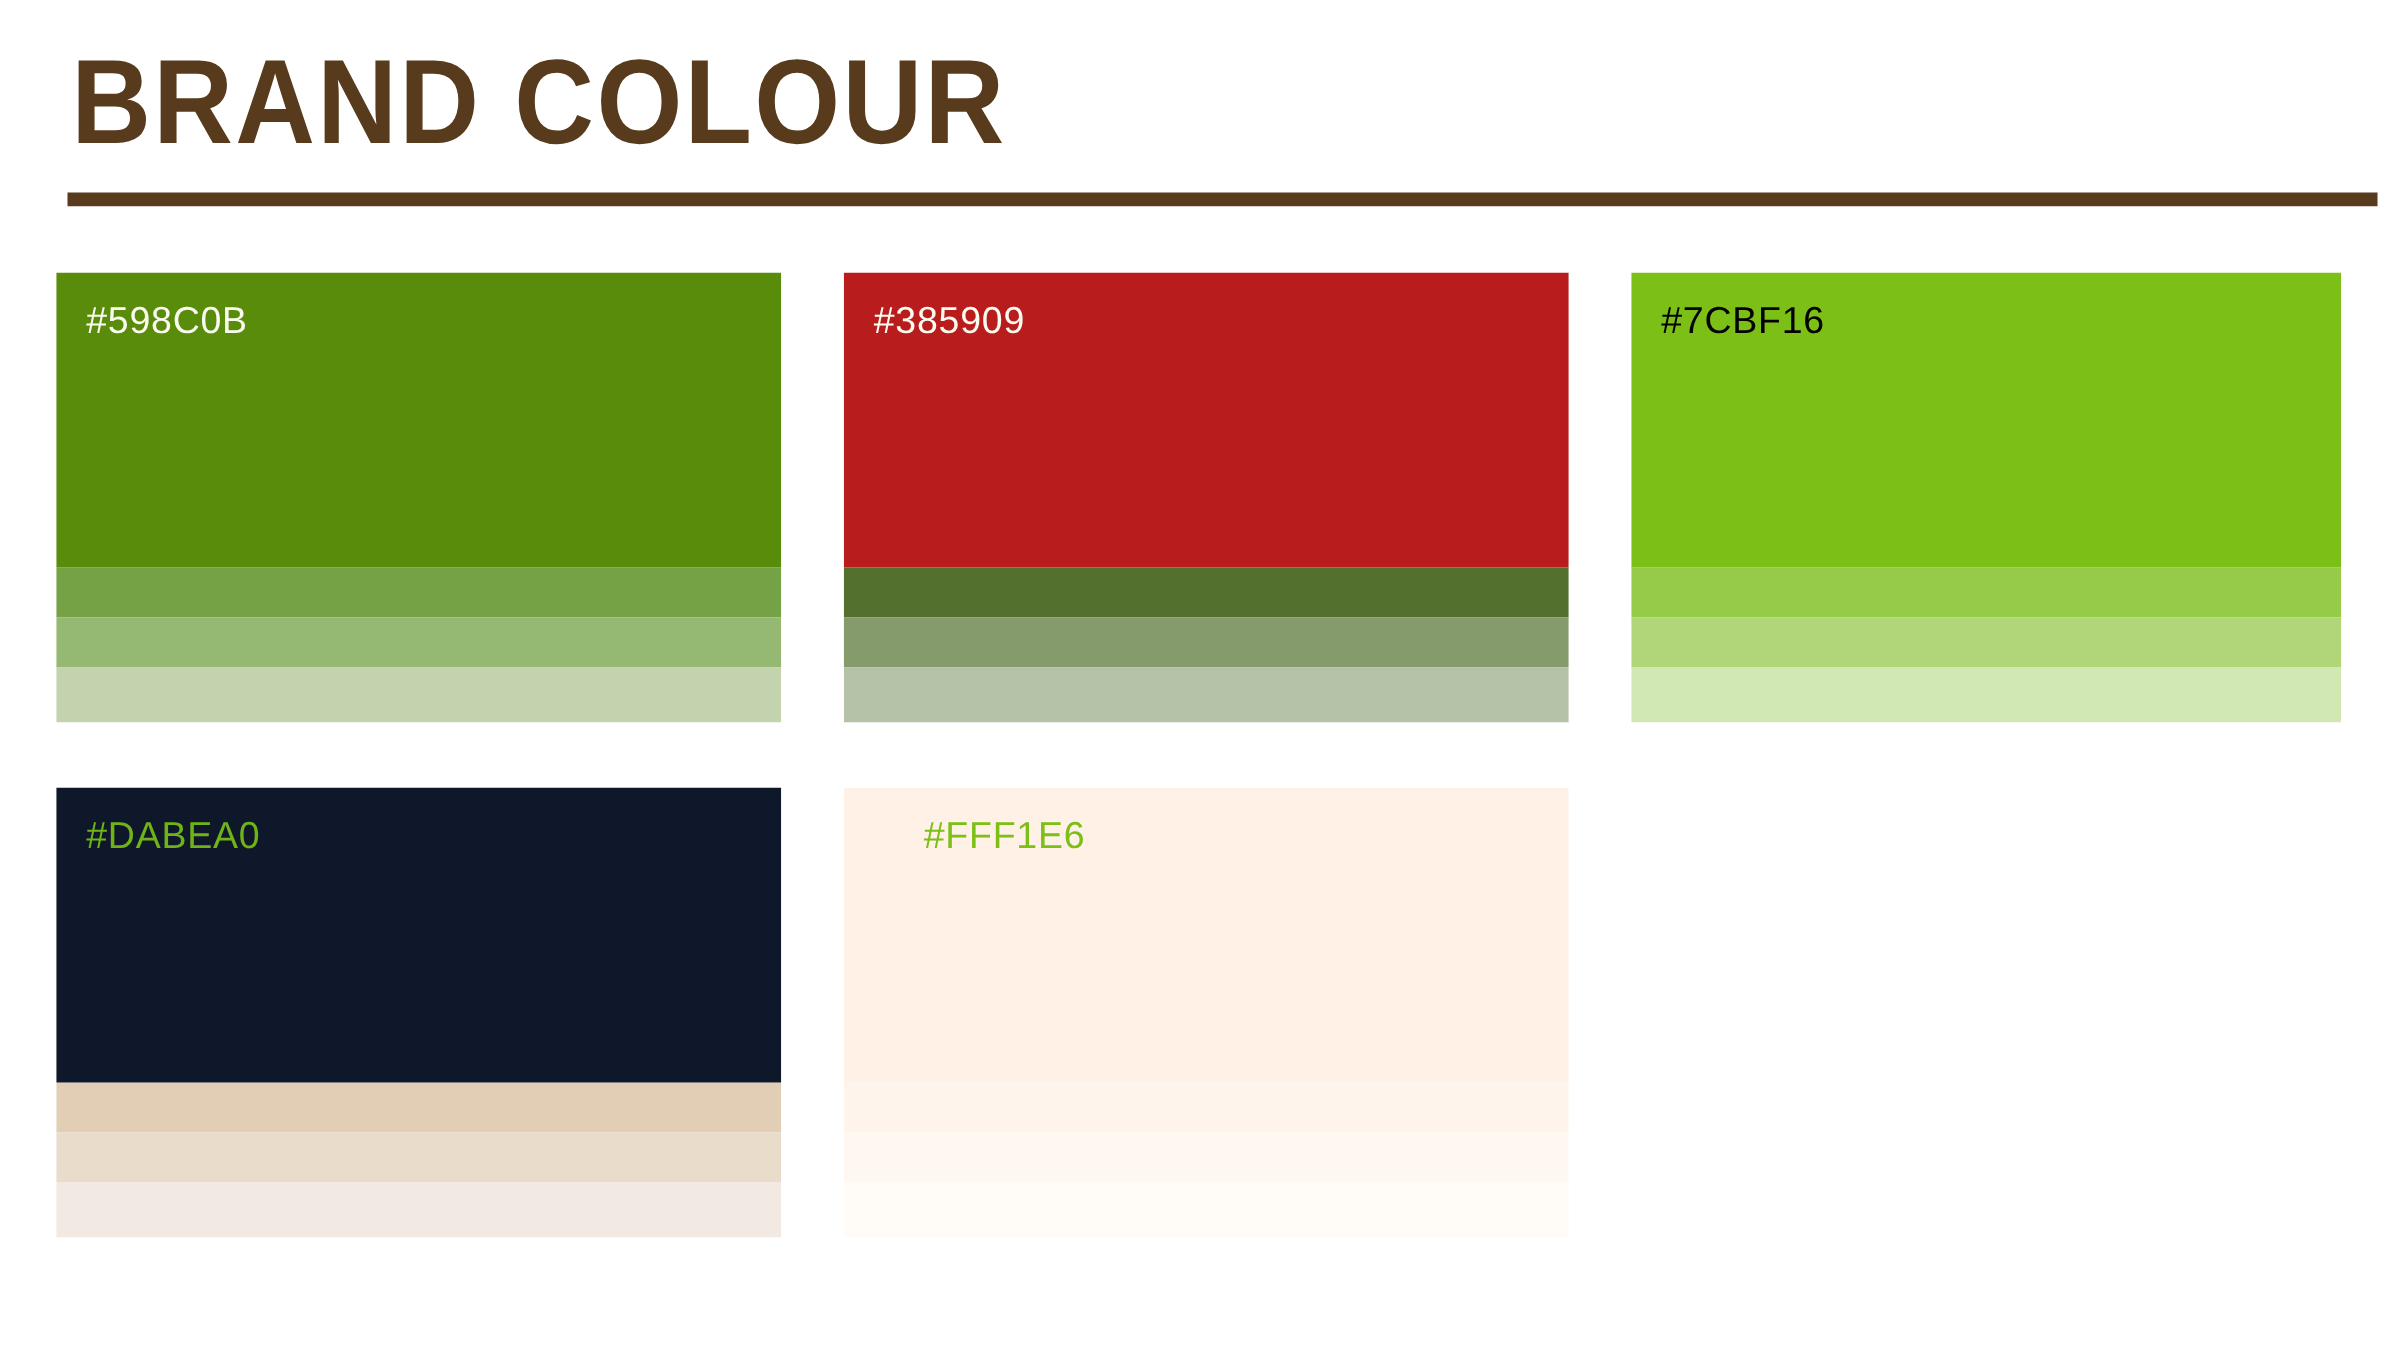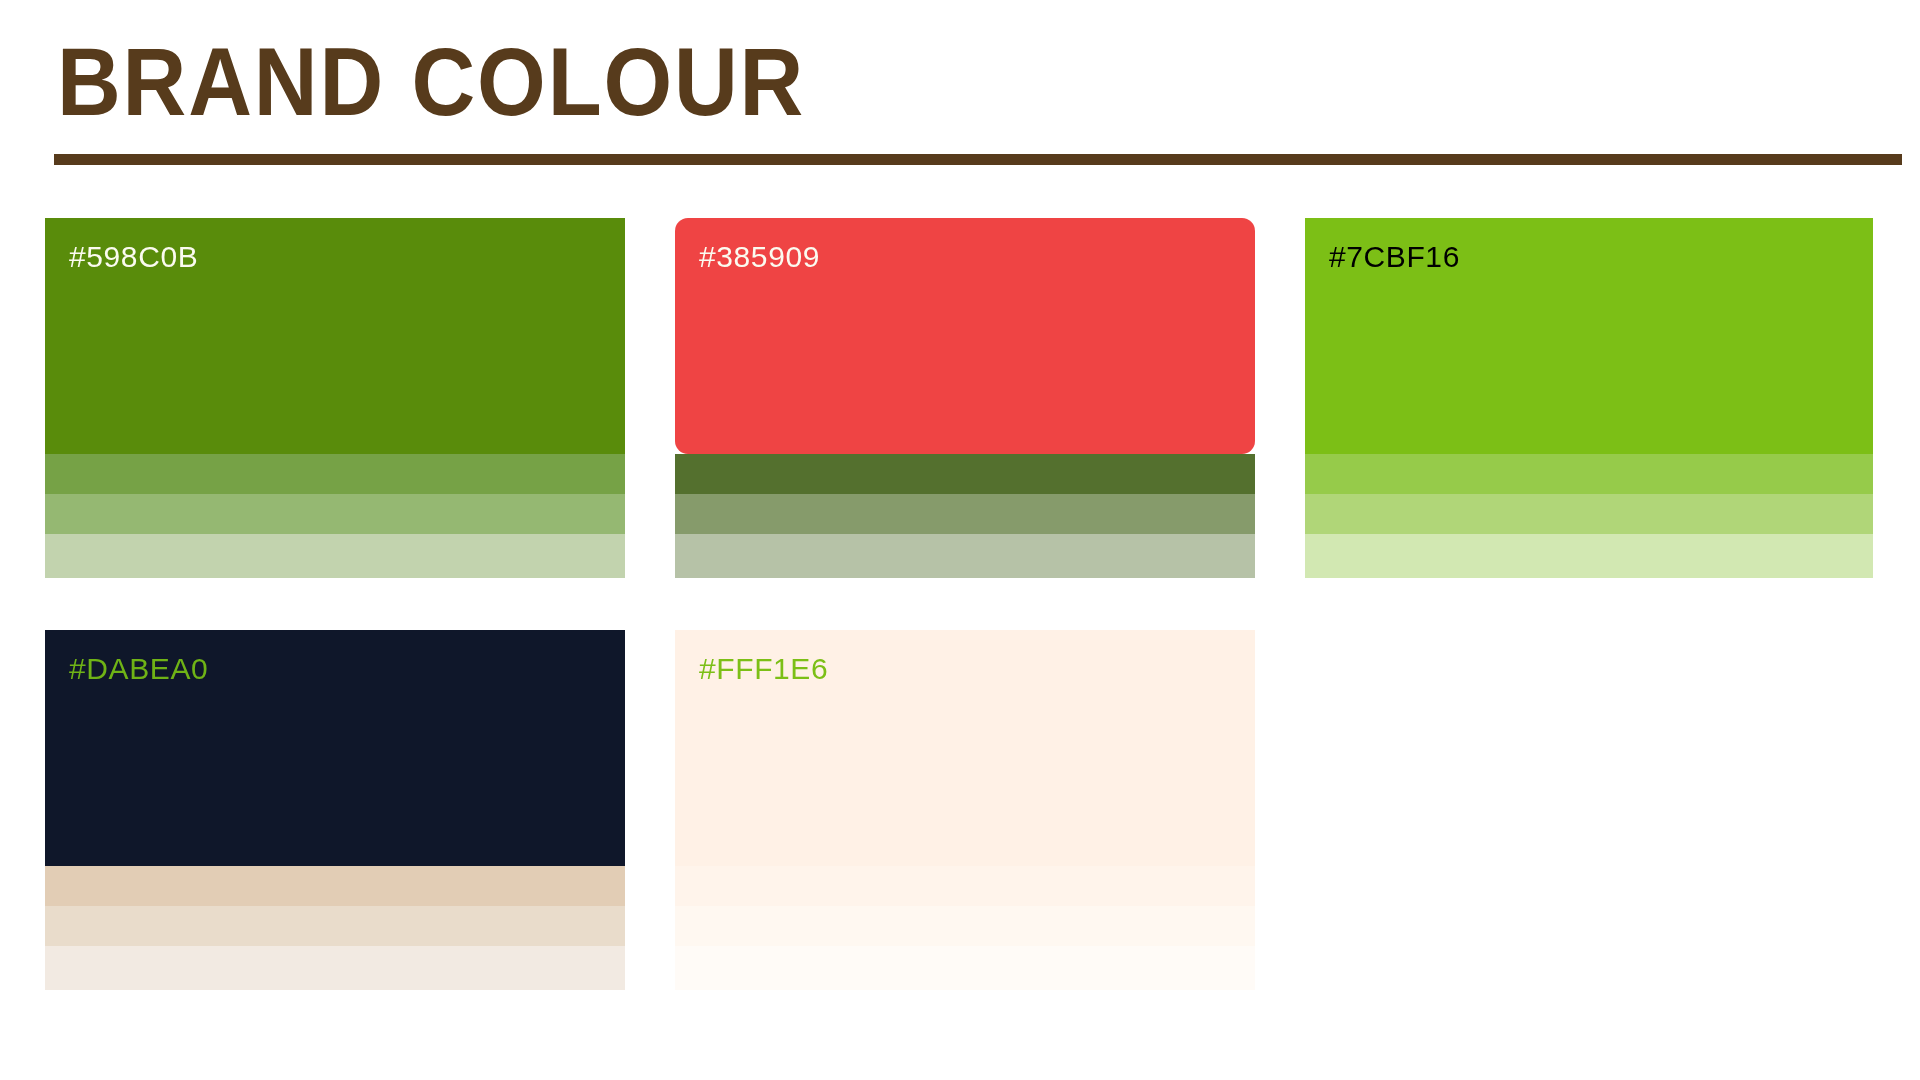--- a/index.html
+++ b/index.html
@@ -103,21 +103,21 @@
   <div class="swatch">
     <div class="swatch-main" style="background: rgb(89, 140, 11);">
       <span class="swatch-label" style="color: rgb(251, 251, 240);">#598C0B</span>
     </div>
     <div class="tint tint-1" style="background: rgb(118, 162, 70);"></div>
     <div class="tint tint-2" style="background: rgb(149, 184, 114);"></div>
     <div class="tint tint-3" style="background: rgb(194, 211, 174);"></div>
   </div>
 
   <div class="swatch">
-    <div class="swatch-main" style="background: #ef4444; border-radius: 13px;">
+    <div class="swatch-main" style="background: #b91c1c;">
       <span class="swatch-label" style="color: rgb(251, 251, 240);">#385909</span>
     </div>
     <div class="tint tint-1" style="background: rgb(84, 112, 46);"></div>
     <div class="tint tint-2" style="background: rgb(134, 155, 107);"></div>
     <div class="tint tint-3" style="background: rgb(182, 194, 167);"></div>
   </div>
 
   <div class="swatch">
     <div class="swatch-main" style="background: rgb(124, 191, 22);">
       <span class="swatch-label" style="color: #000000;">#7CBF16</span>
@@ -132,20 +132,20 @@
       <span class="swatch-label" style="color: rgb(111, 179, 22);">#DABEA0</span>
     </div>
     <div class="tint tint-1" style="background: rgb(226, 205, 181);"></div>
     <div class="tint tint-2" style="background: rgb(233, 220, 203);"></div>
     <div class="tint tint-3" style="background: rgb(242, 234, 226);"></div>
   </div>
 
 
   <div class="swatch">
     <div class="swatch-main" style="background: rgb(255, 241, 230);">
-      <span class="swatch-label" style="color: rgb(124, 191, 22);">#FFF1E6</span>
+      <span class="swatch-label" style="color: rgb(124, 191, 22); margin-left: 40px;">#FFF1E6</span>
     </div>
     <div class="tint tint-1" style="background: rgb(255, 244, 235);"></div>
     <div class="tint tint-2" style="background: rgb(255, 248, 241);"></div>
     <div class="tint tint-3" style="background: rgb(255, 251, 247);"></div>
   </div>
 
 </div>
 
 </body></html>

